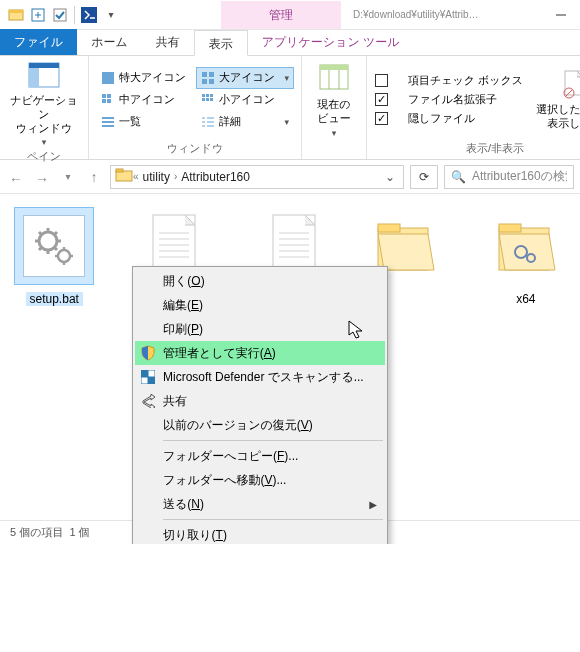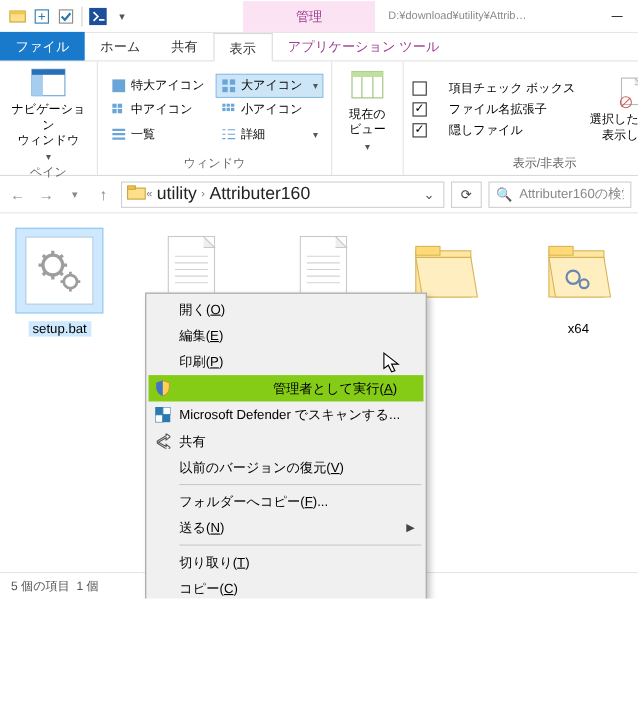--- a/index.html
+++ b/index.html
@@ -137,21 +137,21 @@
     border-bottom:1px solid #e5e5e5;
   }
   .navbtn{width:20px; text-align:center; color:#888; font-size:14px;}
   .addrbox{
     flex:1;
     display:flex; align-items:center;
     border:1px solid #cfcfcf;
     height:24px;
     padding:0 4px;
   }
-  .addrbox .crumb{padding:0 4px; font-size:16px; color:#222;}
+  .addrbox .crumb{padding:0 4px; font-size:12px; color:#222;}
   .addrbox .sep{color:#777; font-size:10px;}
   .addrbox .spacer{flex:1;}
   .addrbox .dd{color:#555;width:18px;text-align:center;}
   .refresh{width:28px; text-align:center; color:#444; border:1px solid #cfcfcf; height:24px; line-height:22px;}
   .searchbox{
     width:130px; height:24px; border:1px solid #cfcfcf;
     display:flex; align-items:center; padding:0 6px; gap:6px;
     color:#888;
   }
   
@@ -197,21 +197,21 @@
     margin-top:32px;
   }
   .mitem{
     display:flex; align-items:center;
     height:24px;
     padding:0 24px 0 28px;
     position:relative;
     font-size:12px;
     white-space:nowrap;
   }
-  .mitem.hover{background:#84cc16;justify-content:flex-end;}
+  .mitem.hover{background:#86efac;}
   .mitem .micon{
     position:absolute; left:4px; top:3px;
     width:18px;height:18px; display:flex; align-items:center; justify-content:center;
   }
   .mitem .arrow{position:absolute; right:8px; color:#444; font-size:10px;}
   .msep{height:1px; background:#c9c9c9; margin:3px 2px 3px 28px;}
   u{text-decoration:underline;}
   .cursor-arrow{
     position:absolute; left:348px; top:126px; z-index:11;
     pointer-events:none;
@@ -588,20 +588,23 @@
       <span>共有</span>
     </div>
     <div class="mitem">
         <span>以前のバージョンの復元(<u>V</u>)</span>
       </div>
     <div class="msep"></div>
     <div class="mitem">
         <span>フォルダーへコピー(<u>F</u>)...</span>
       </div>
     <div class="mitem">
+        <span>フォルダーへ移動(<u>V</u>)...</span>
+      </div>
+    <div class="mitem">
       <span>送る(<u>N</u>)</span>
       <span class="arrow">▶</span>
     </div>
     <div class="msep"></div>
     <div class="mitem">
         <span>切り取り(<u>T</u>)</span>
       </div>
     <div class="mitem">
         <span>コピー(<u>C</u>)</span>
       </div>

